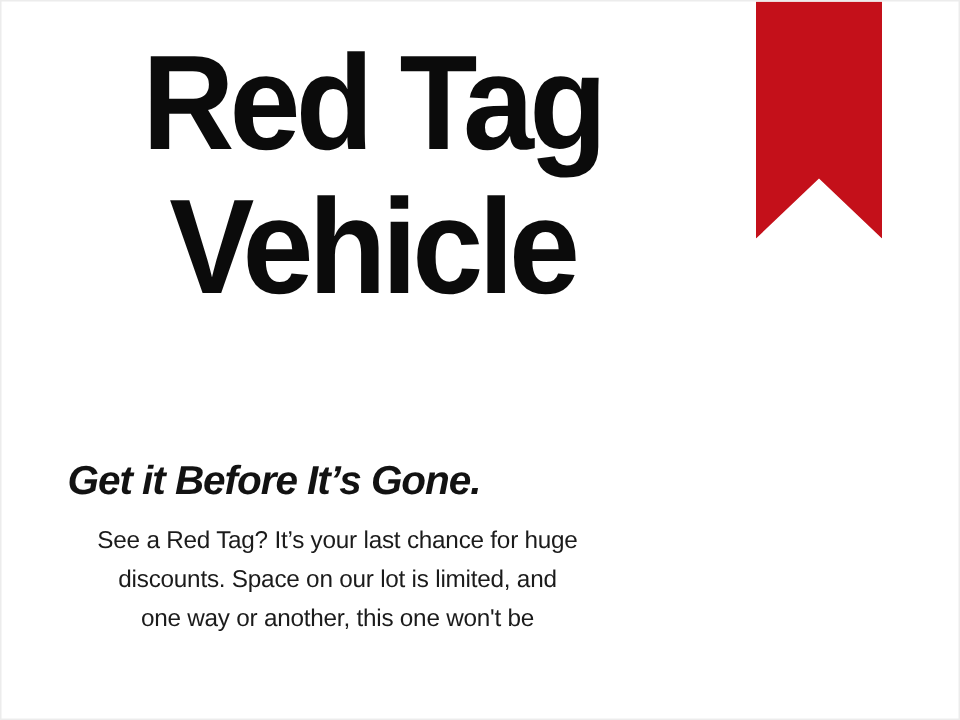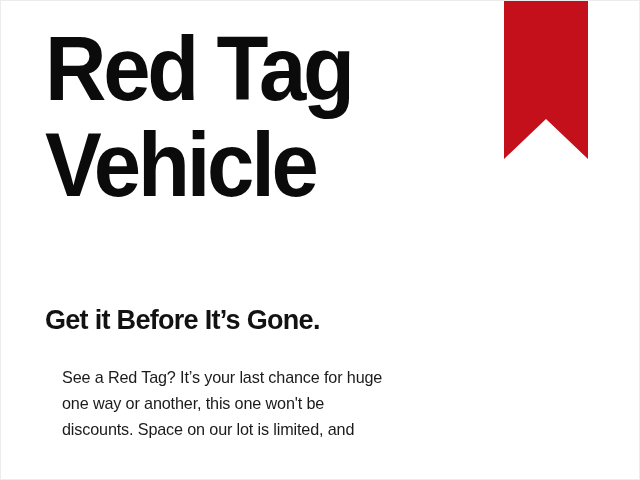--- a/index.html
+++ b/index.html
@@ -14,20 +14,21 @@
   }
 
   #card {
     position: relative;
     width: 640px;
     height: 480px;
     background: #ffffff;
     box-sizing: border-box;
     border: 1px solid #ececec;
     overflow: hidden;
+    text-align: center;
   }
 
   
   .ribbon {
     position: absolute;
     left: 503px;
     top: 0px;
     width: 84px;
     height: 158px;
     display: block;
@@ -61,29 +62,30 @@
     left: 44px;
     top: 303px;
     margin: 0;
     padding: 0;
     font-size: 27px;
     line-height: 32px;
     font-weight: 700;
     letter-spacing: -0.7px;
     color: #121212;
     white-space: nowrap;
+    font-style: italic;
   }
 
   
   .body-copy {
     position: absolute;
     left: 44px;
     top: 346px;
     width: 360px;
-    margin: 17px;
+    margin: 0;
     padding: 0;
     font-size: 16.2px;
     line-height: 26px;
     font-weight: 400;
     letter-spacing: -0.15px;
     color: #1b1b1b;
   }
   .body-copy .bc-line {
     display: block;
     white-space: nowrap;
@@ -100,17 +102,17 @@
 
   <h1 class="headline">
     <span class="hl-line">Red Tag</span>
     <span class="hl-line">Vehicle</span>
   </h1>
 
   <h2 class="subhead">Get it Before It’s Gone.</h2>
 
   <p class="body-copy">
     <span class="bc-line">See a Red Tag? It’s your last chance for huge</span>
+    <span class="bc-line">discounts. Space on our lot is limited, and</span>
     <span class="bc-line">one way or another, this one won't be</span>
-    <span class="bc-line">discounts. Space on our lot is limited, and</span>
   </p>
 
 </div>
 
 </body></html>

